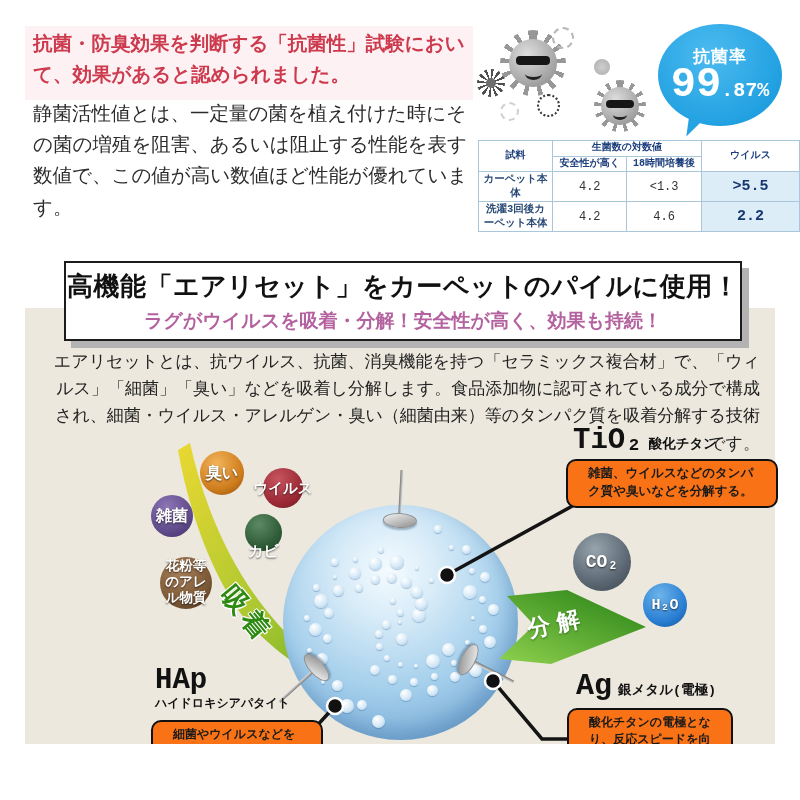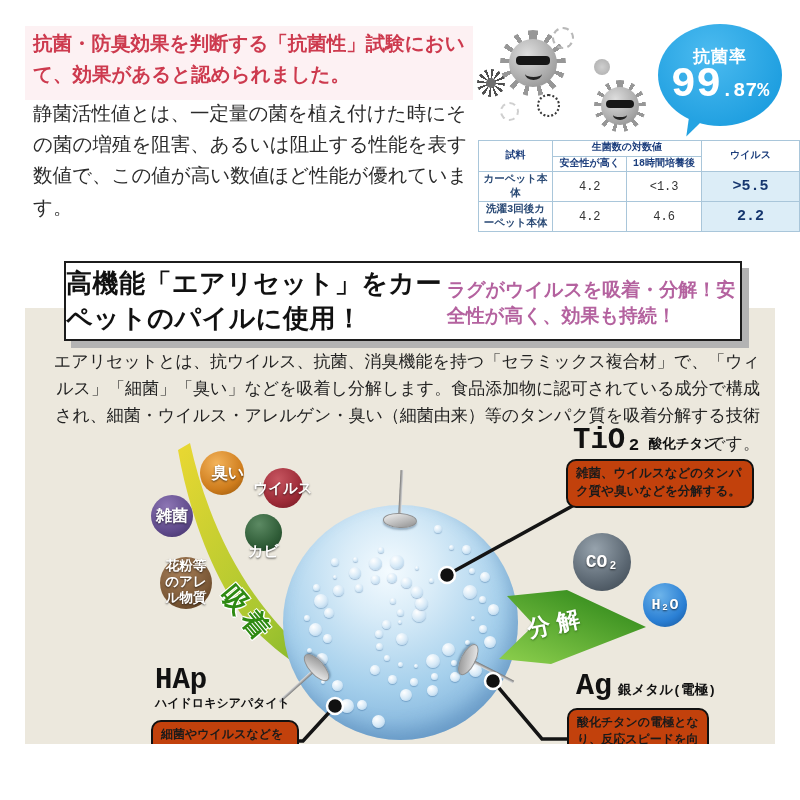--- a/index.html
+++ b/index.html
@@ -45,41 +45,41 @@
   .th-sample{width:70px;}
   .th-sub{width:70px;font-size:9.5px;}
   .th-act{width:94px;font-size:11px;}
   .td-sample{font-size:10.5px;font-weight:700;color:#2a4a75;line-height:1.25;height:27px;}
   .td-val{font-size:12px;color:#333;}
   .td-act{font-size:15px;font-weight:700;color:#16366e;background:#dcedf7;}
 
   
   .banner{position:absolute;left:64px;top:261px;width:674px;height:76px;background:#fff;
           border:2px solid #1c1c1c;box-shadow:7px 7px 0 #b3b3b3;z-index:5;
-          display:flex;align-items:center;justify-content:center;}
+          display:flex;flex-direction:column;align-items:center;justify-content:center;}
   .banner-title{font-size:26px;color:#111;font-weight:600;letter-spacing:.5px;}
   .banner-sub{font-size:19px;color:#b4629f;font-weight:600;margin-top:4px;}
 
   
   .beige{position:absolute;left:25px;top:308px;width:750px;height:463px;background:#ece8dd;z-index:0;}
   .description{position:absolute;left:40px;top:349px;width:720px;font-size:17px;line-height:1.6;
                color:#222;text-align:right;z-index:1;}
 
   
   .svg-layer{position:absolute;left:0;top:0;width:800px;height:800px;pointer-events:none;}
   .z1{z-index:1}.z4{z-index:6}
   .sphere{position:absolute;left:283px;top:505px;width:235px;height:235px;border-radius:50%;z-index:3;
           background:radial-gradient(circle at 45% 28%,#f4fbff 0%,#d9ecf8 22%,#a6d0ec 55%,#79add8 85%,#6396c2 100%);
           box-shadow:inset -6px -10px 18px rgba(60,110,160,.35);}
   .bubble{position:absolute;border-radius:50%;
           background:radial-gradient(circle at 35% 30%,#ffffff,#d6e9f7 55%,#a4c6e2);
           box-shadow:0 1px 1px rgba(40,90,140,.35);}
   .pollutant{position:absolute;border-radius:50%;display:flex;align-items:center;justify-content:center;z-index:4;}
   .pollutant span{color:#fff;font-weight:700;text-shadow:0 1px 2px rgba(0,0,0,.65);white-space:nowrap;text-align:center;}
-  .p-odor{background:radial-gradient(circle at 38% 28%,#f3b35a,#cf7d1d 62%,#8f5208);justify-content:flex-end;}
+  .p-odor{background:radial-gradient(circle at 38% 28%,#f3b35a,#cf7d1d 62%,#8f5208);}
   .p-virus{background:radial-gradient(circle at 38% 28%,#c65560,#9c2a36 62%,#6d1721);}
   .p-germ{background:radial-gradient(circle at 38% 28%,#8d76b4,#5f4a8b 62%,#3d2d61);}
   .p-mold{background:radial-gradient(circle at 38% 28%,#5c8a63,#2f5c37 62%,#1c3a22);}
   .p-allergen{background:radial-gradient(circle at 38% 28%,#a8805a,#7b5836 62%,#50341a);}
   .p-co2{background:radial-gradient(circle at 38% 28%,#97a3ad,#5a6671 62%,#39434c);}
   .p-h2o{background:radial-gradient(circle at 38% 28%,#6db4ea,#2a7fd4 62%,#155193);}
   .p-co2 span{font-size:18px;}
   .p-h2o span{font-size:15px;}
   .wrap span{white-space:normal;width:86px;line-height:1.2;}
 
@@ -93,22 +93,22 @@
   .pin .needle{position:absolute;left:15.5px;top:0;width:3px;height:46px;
         background:linear-gradient(90deg,#777,#e0e0e0);}
   .pin .pbase{position:absolute;left:1px;top:43px;width:32px;height:13px;border-radius:50%;
         border:1px solid #8f8f8f;background:linear-gradient(160deg,#f4f4f4,#bcbcbc 55%,#8d8d8d);
         box-shadow:0 2px 2px rgba(50,80,110,.4);}
 
   .tech-head{position:absolute;z-index:7;color:#111;}
   .tech-sym{font-size:29px;font-weight:700;letter-spacing:0;}
   .tech-name{font-size:13.5px;font-weight:700;margin-left:6px;}
   .tech-name-block{font-size:12px;font-weight:700;margin-top:-2px;}
-  .note-box{position:absolute;background:#c2410c;border:2.5px solid #111;border-radius:10px;
-            padding:5px 8px;font-size:12.5px;font-weight:600;line-height:1.4;color:#1a1a1a;z-index:7;}
+  .note-box{position:absolute;background:#f97316;border:2.5px solid #111;border-radius:10px;
+            padding:5px 20px;font-size:12.5px;font-weight:600;line-height:1.4;color:#1a1a1a;z-index:7;}
 </style>
 </head>
 <body>
 
 <div id="page">
 
   <div class="pink-backdrop"></div>
   <div class="lead-highlight">抗菌・防臭効果を判断する「抗菌性」試験において、効果があると認められました。</div>
   <div class="lead-body">静菌活性値とは、一定量の菌を植え付けた時にその菌の増殖を阻害、あるいは阻止する性能を表す数値で、この値が高い数値ほど性能が優れています。</div>
 

